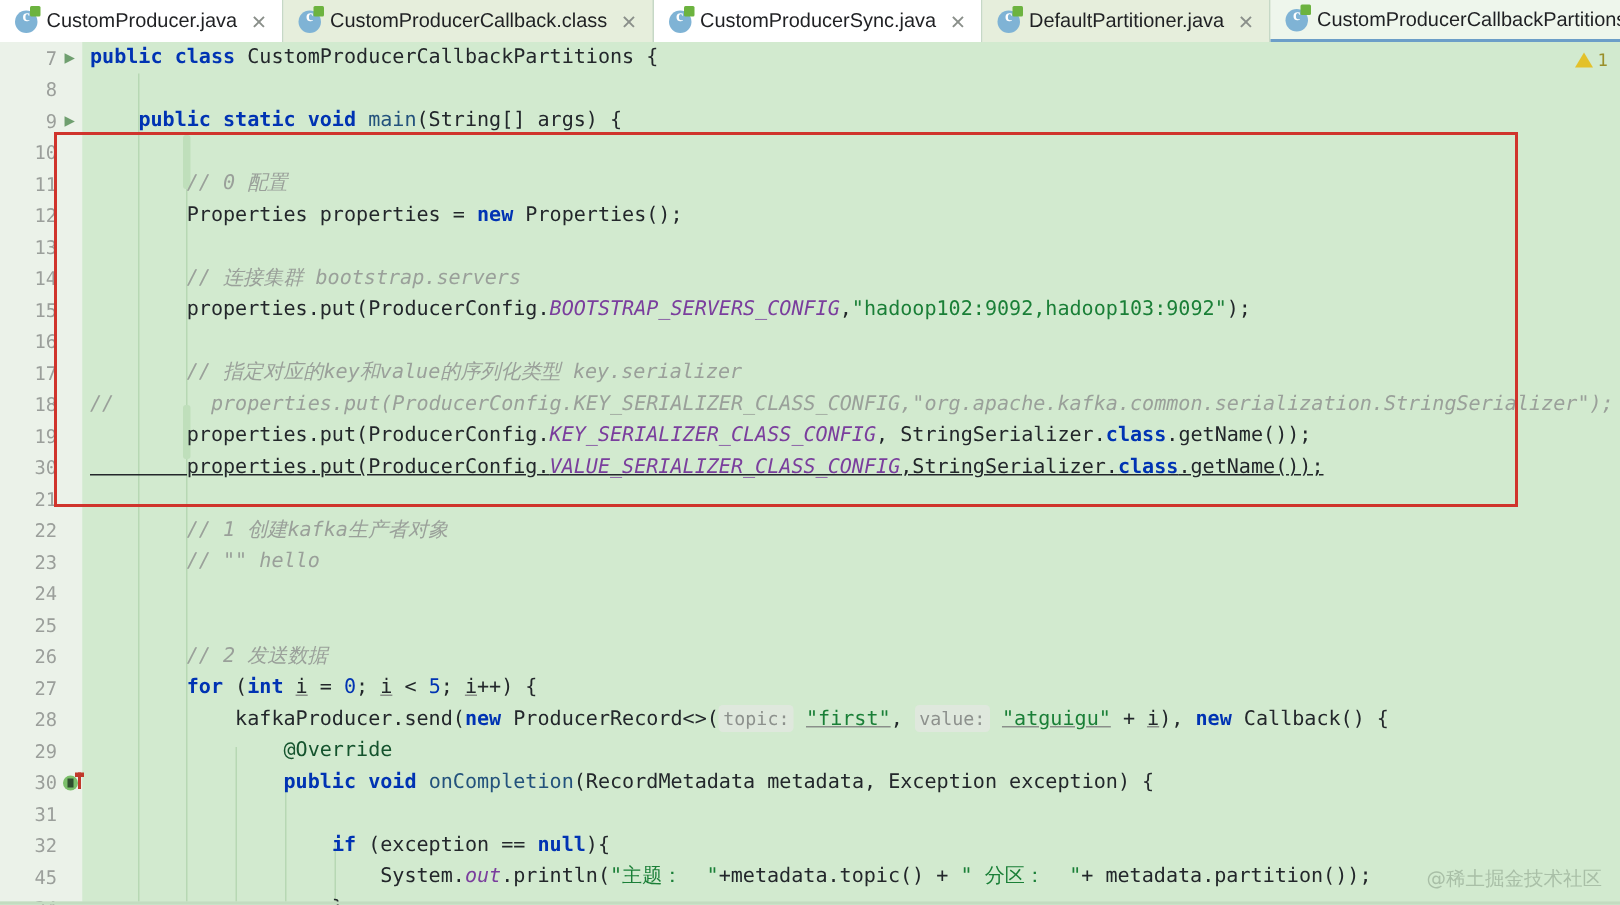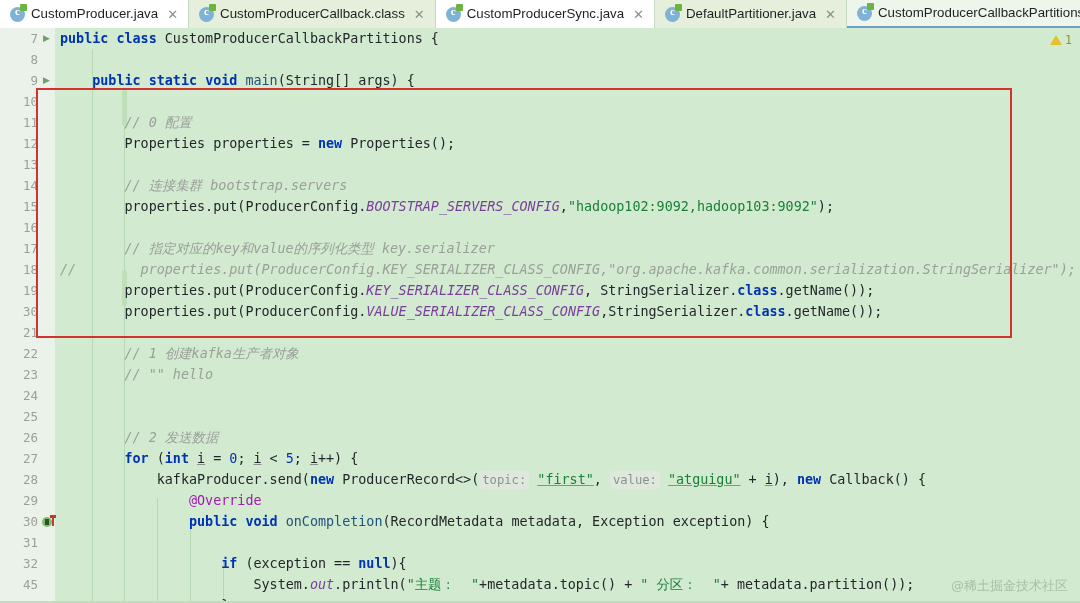--- a/index.html
+++ b/index.html
@@ -148,21 +148,21 @@
     font-size: 13.4px;
     color: #23272b;
     text-align: center;
   }
   .kw   { color: #0033b3; font-weight: 700; }
   .cmt  { color: #9aa09a; font-style: italic; }
   .stat { color: #7a3e9d; font-style: italic; }
   .str  { color: #1a7f37; }
   .num  { color: #0033b3; }
   .meth { color: #23527c; }
-  .anno { color: #a21caf; }
+  .anno { color: #14532d; }
   .field{ color: #7a3e9d; font-style: italic; }
   .ulv  { text-decoration: underline; text-decoration-color: #8a8f8a; }
   .hint {
     color: #8d918d;
     background: #dfe8dd;
     border-radius: 3px;
     padding: 2px 3px;
     font-size: 12.2px;
   }
 
@@ -316,21 +316,21 @@
   <div class="cl" style="top:168px;">        properties.put(ProducerConfig.<span class="stat">BOOTSTRAP_SERVERS_CONFIG</span>,<span class="str">"hadoop102:9092,hadoop103:9092"</span>);</div>
 
   <div class="cl" style="top:189px;"> </div>
 
   <div class="cl" style="top:210px;">        <span class="cmt">// 指定对应的key和value的序列化类型 key.serializer</span></div>
 
   <div class="cl" style="top:231px;"><span class="cmt">//        properties.put(ProducerConfig.KEY_SERIALIZER_CLASS_CONFIG,"org.apache.kafka.common.serialization.StringSerializer");</span></div>
 
   <div class="cl" style="top:252px;">        properties.put(ProducerConfig.<span class="stat">KEY_SERIALIZER_CLASS_CONFIG</span>, StringSerializer.<span class="kw">class</span>.getName());</div>
 
-  <div class="cl" style="top:273px;">        properties.put(ProducerConfig.<span class="stat">VALUE_SERIALIZER_CLASS_CONFIG</span>,StringSerializer.<span class="kw">class</span>.getName());</div>
+  <div class="cl" style="top:273px;text-decoration:underline;">        properties.put(ProducerConfig.<span class="stat">VALUE_SERIALIZER_CLASS_CONFIG</span>,StringSerializer.<span class="kw">class</span>.getName());</div>
 
   <div class="cl" style="top:294px;"> </div>
 
   <div class="cl" style="top:315px;">        <span class="cmt">// 1 创建kafka生产者对象</span></div>
 
   <div class="cl" style="top:336px;">        <span class="cmt">// "" hello</span></div>
 
 
   <div class="cl" style="top:378px;"> </div>
 

